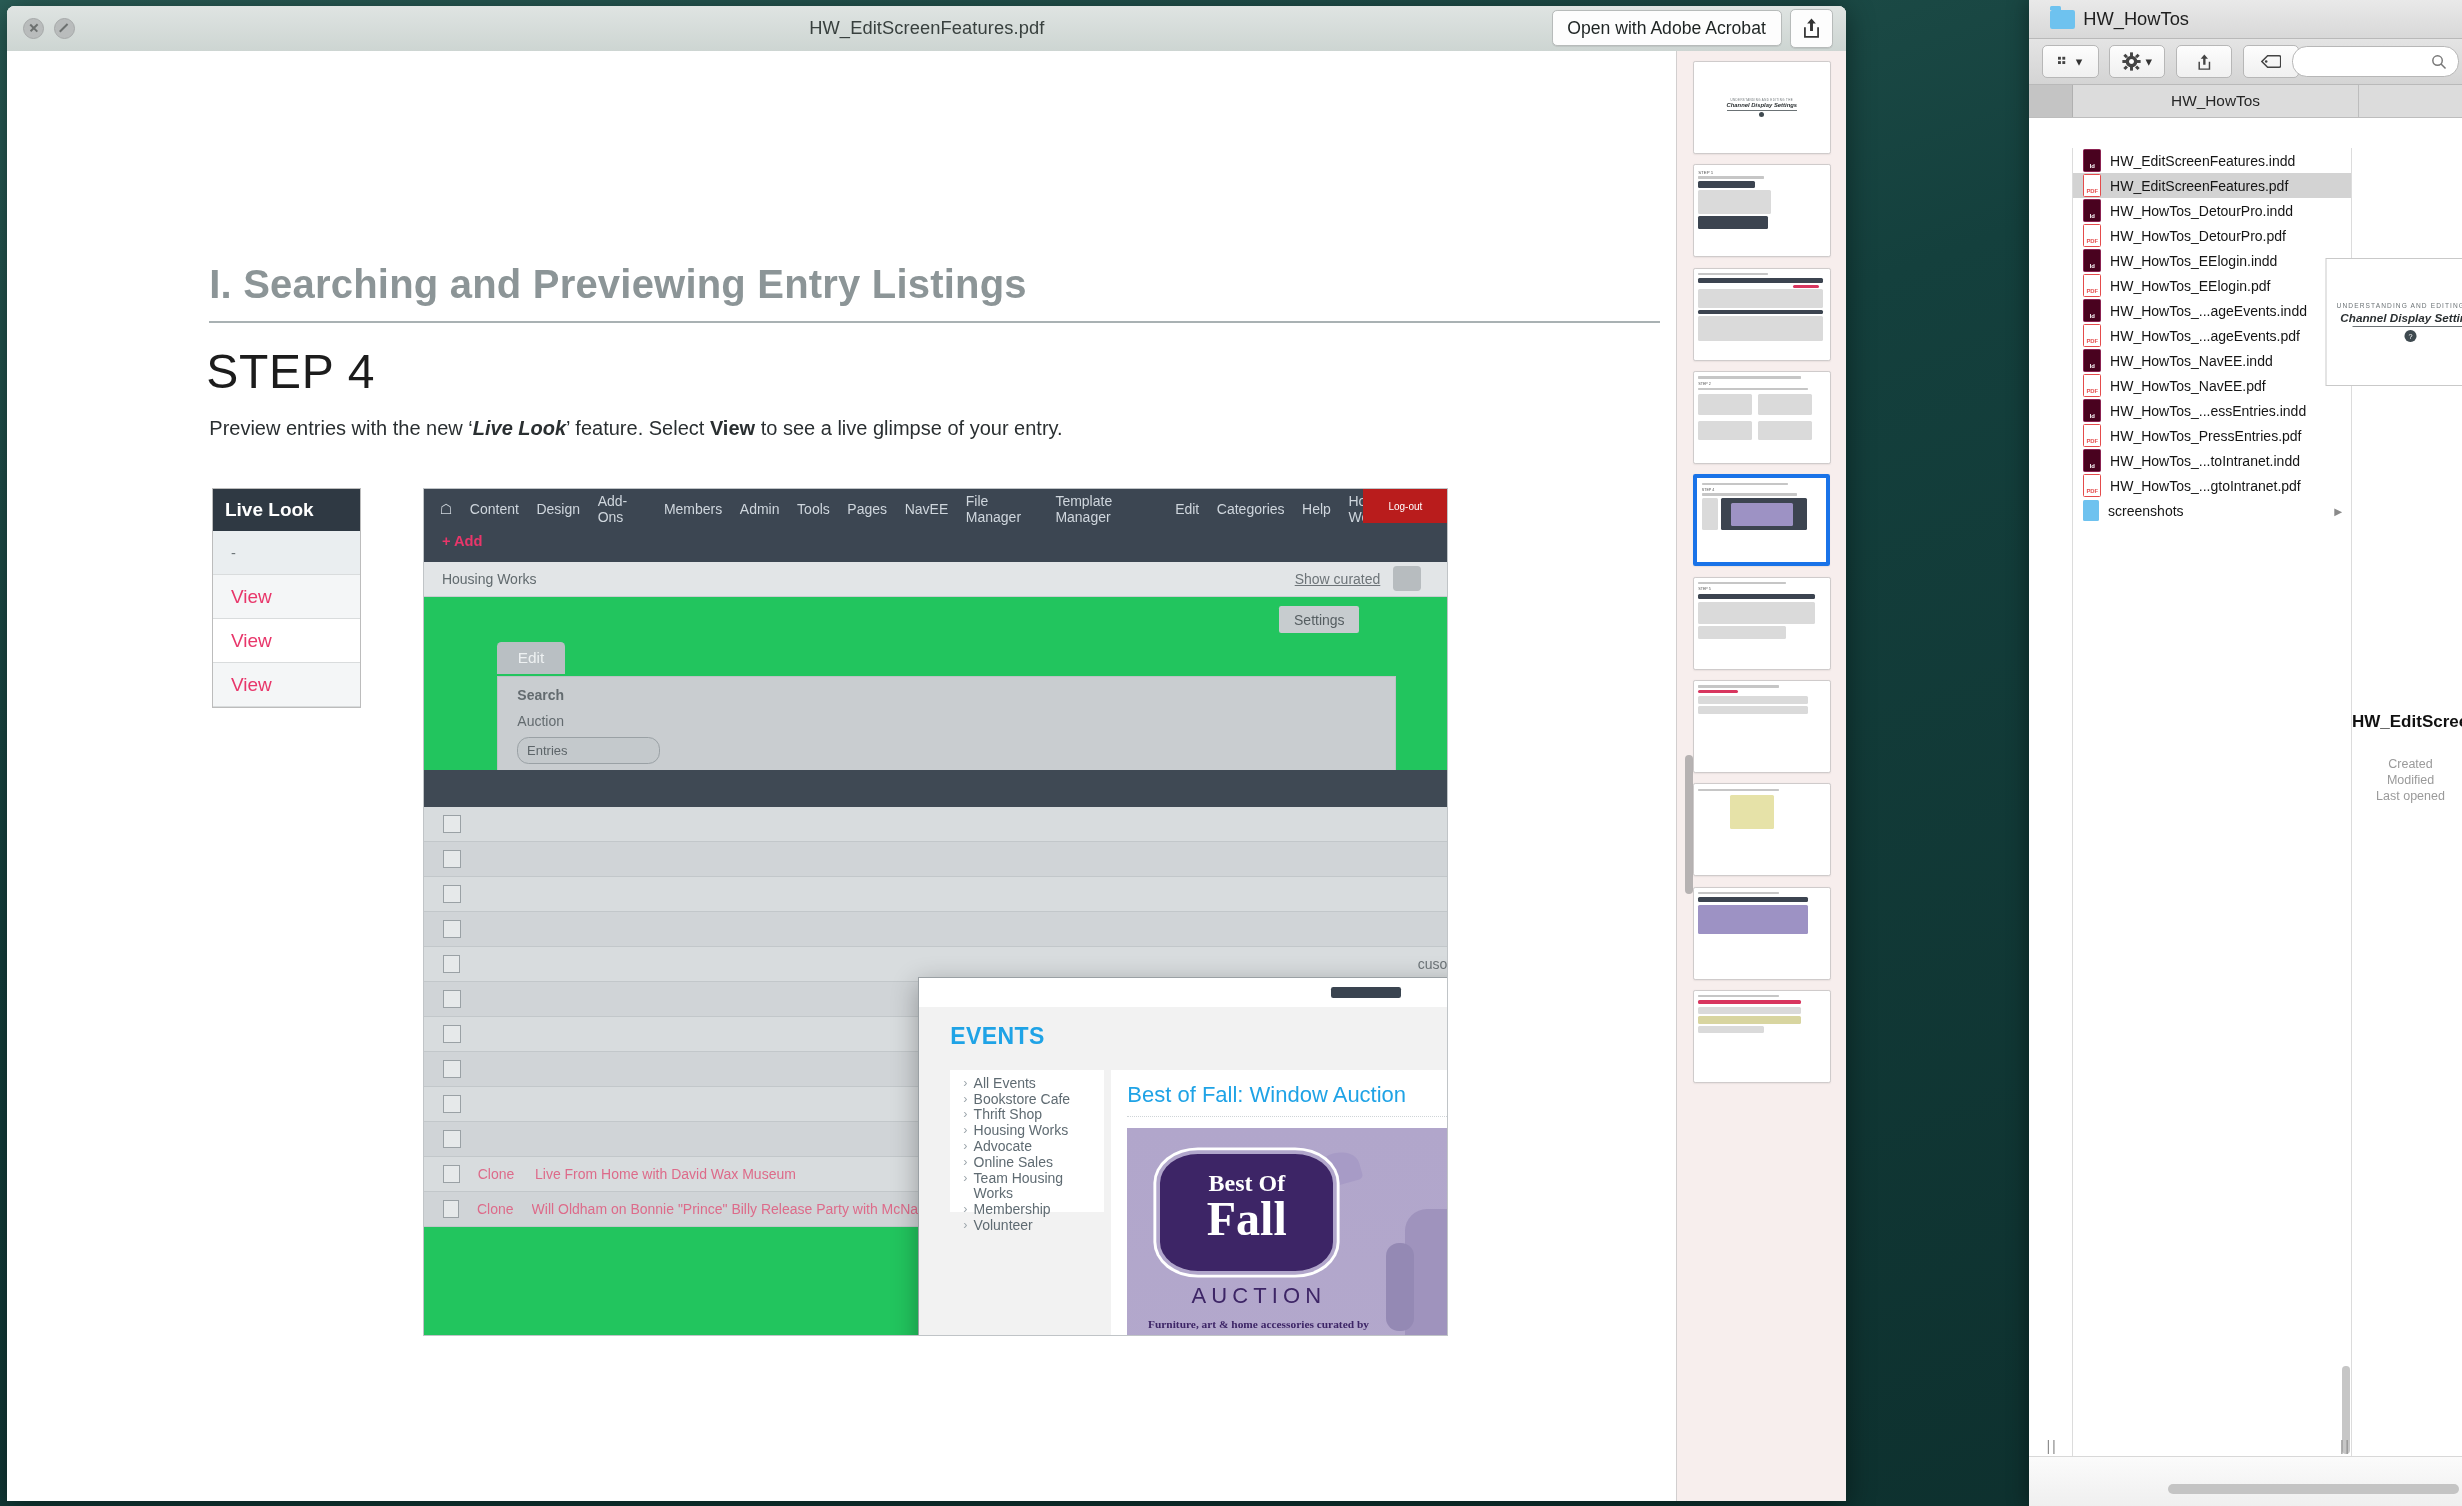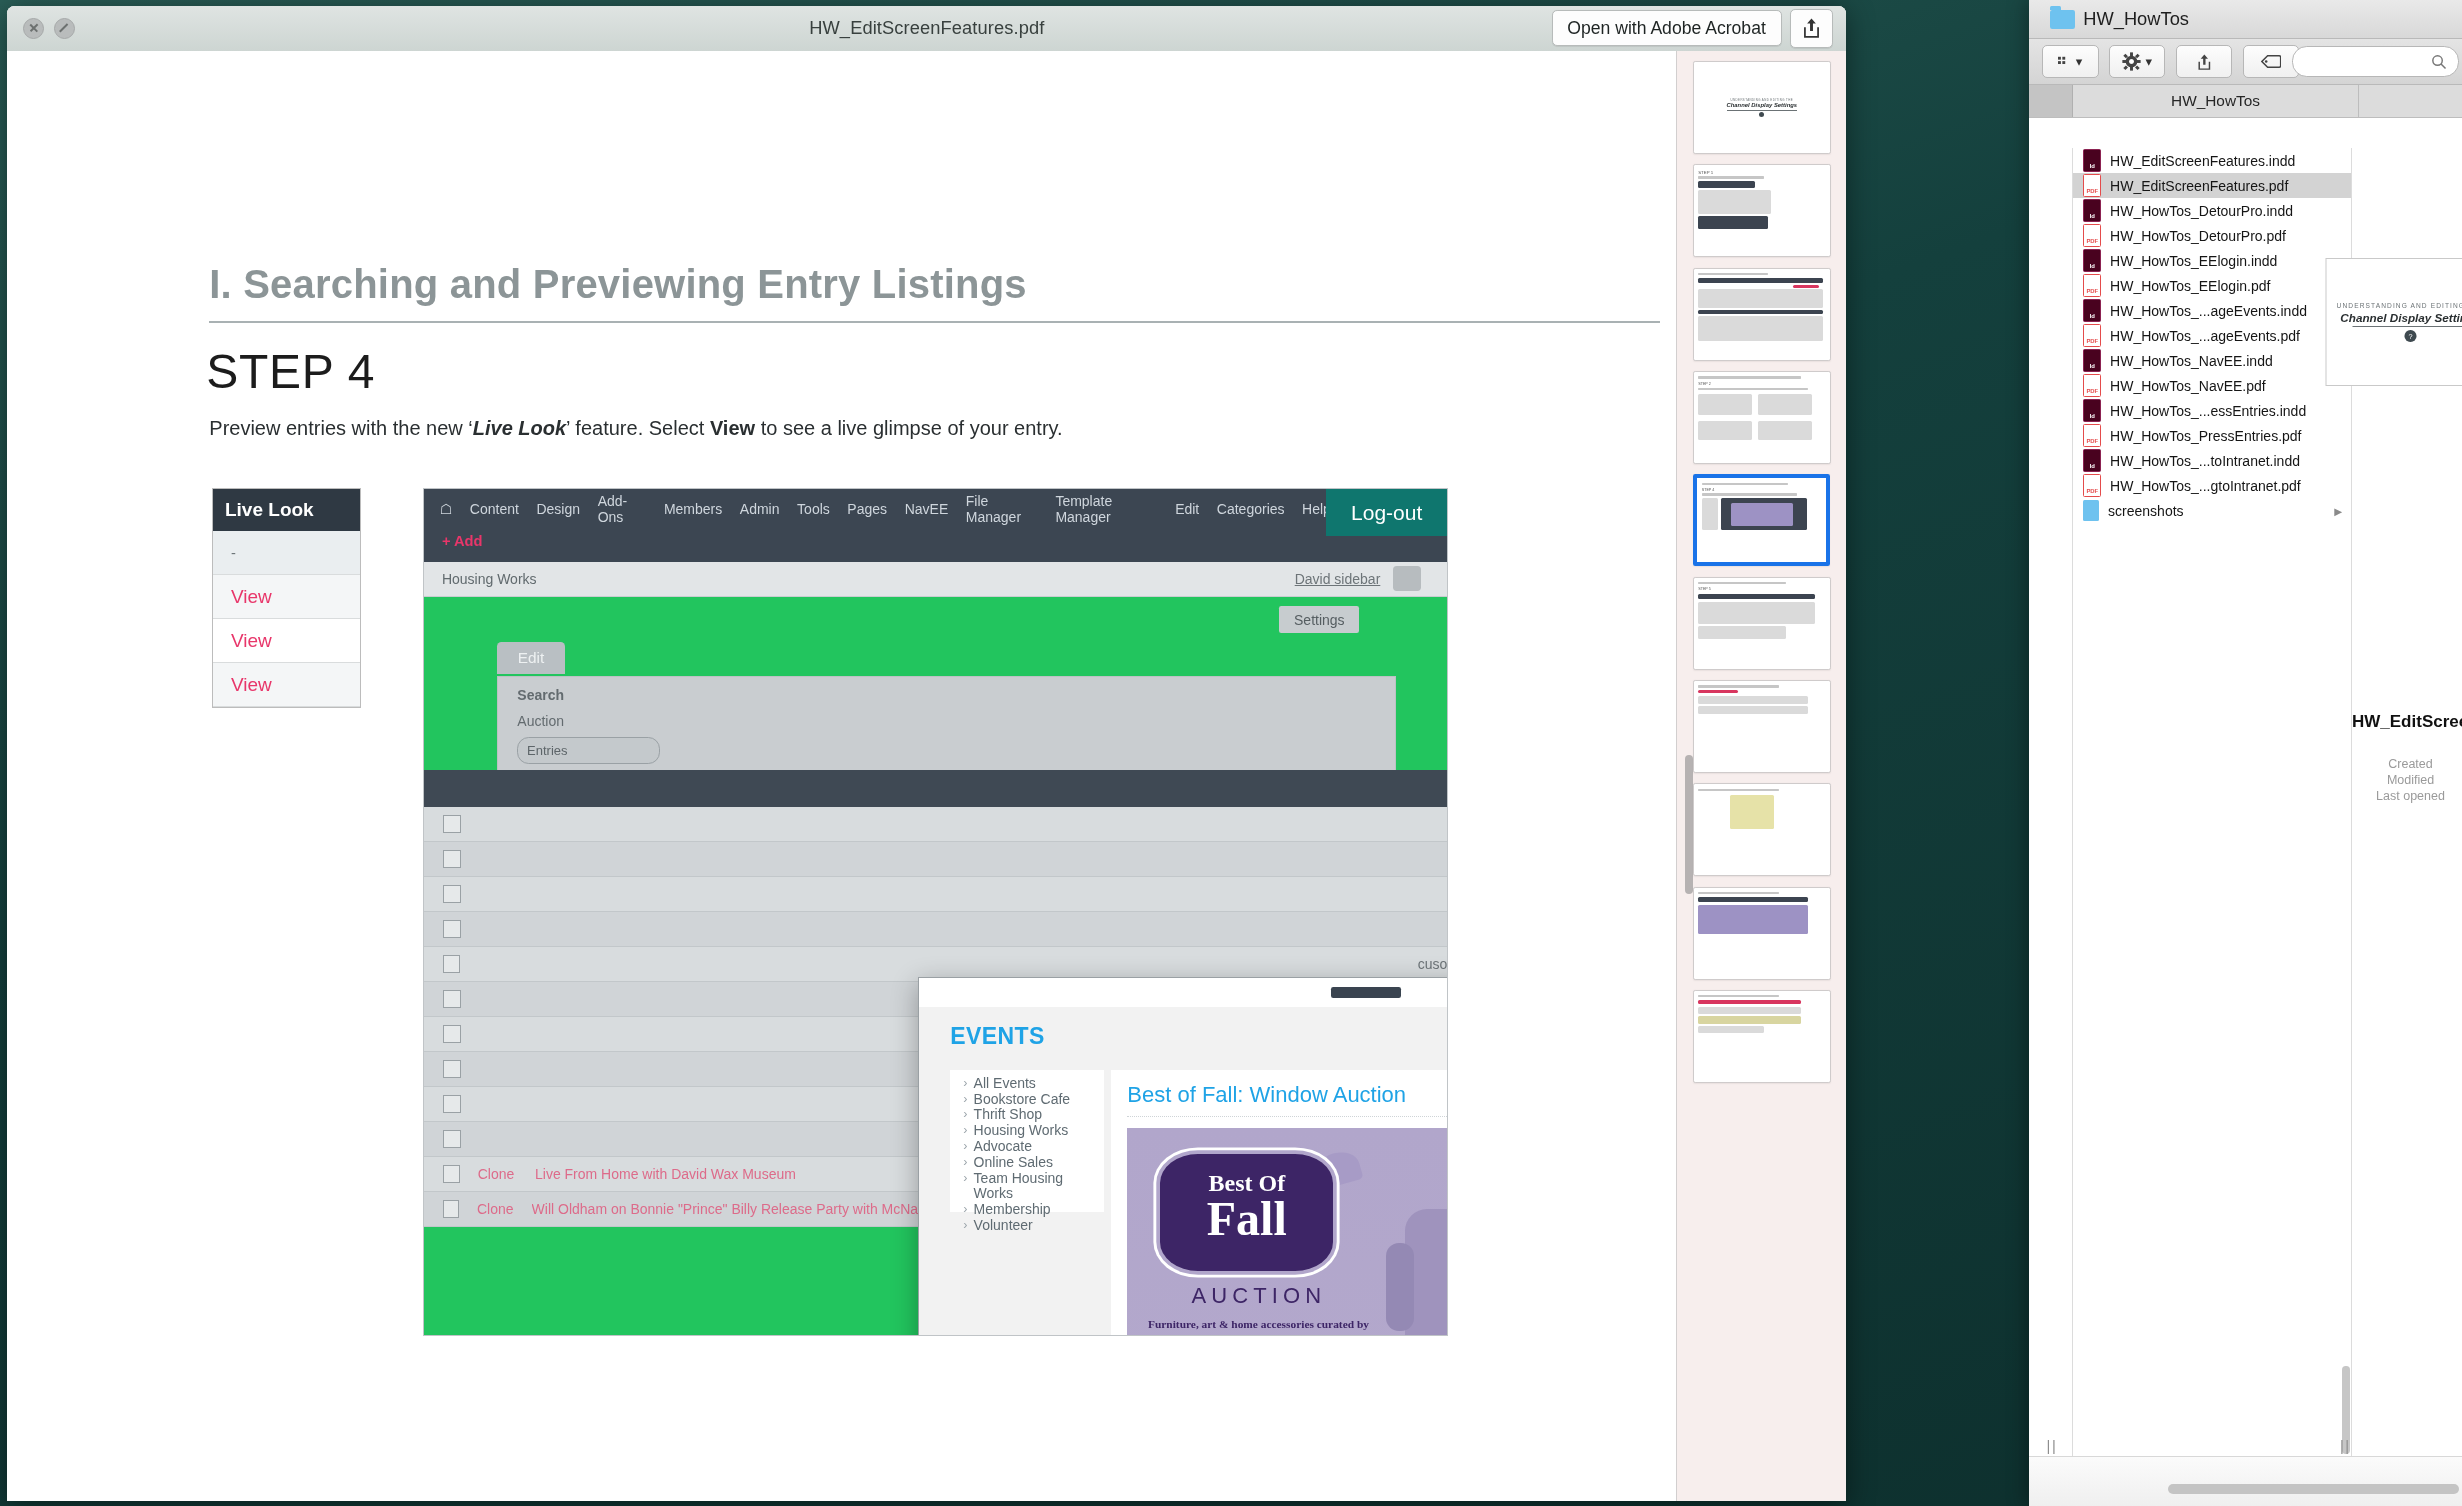--- a/index.html
+++ b/index.html
@@ -167,22 +167,22 @@
   .shot-nav .nv {
     color: #cfd6dd; font-size: 14px; padding: 4.4px 6.6px; border-radius: 2.2px;
   }
   .shot-subnav {
     height: 32px; background: #3c4652; position: relative;
   }
   .shot-addbtn {
     position: absolute; left: 17.6px; top: 2.9px; color: #e8366a; font-size: 14.7px; font-weight: bold;
   }
   .shot-logout {
-    position: absolute; right: 0; top: -41px; background: #0f766e; color: #fff;
-    font-size: 21px; padding: 11.7px 25px;
+    position: absolute; right: 0; top: -41px; background: #b91c1c; color: #fff;
+    font-size: 10px; padding: 11.7px 25px;
   }
   .shot-crumbbar {
     height: 34px; background: #e2e5e7; border-bottom: 0.7px solid #c9cdd0;
     display:flex; align-items:center; padding-left: 17.6px; color:#616a6e; font-size: 14px;
     position: relative;
   }
   .shot-crumbbar .showsb {
     position: absolute; right: 67px; color: #6d7478; text-decoration: underline; font-size: 14px;
   }
   .shot-crumbbar .sb-icon {
@@ -468,21 +468,21 @@
               <span class="nv">Categories</span>
               <span class="nv">Help</span>
               <span class="nv">Housing Works</span>
             </div>
             <div class="shot-subnav">
               <span class="shot-addbtn">+ Add</span>
               <span class="shot-logout">Log-out</span>
             </div>
             <div class="shot-crumbbar">
               <span>Housing Works</span>
-              <span class="showsb">David sidebar</span>
+              <span class="showsb">Show curated</span>
               <span class="sb-icon"></span>
             </div>
             <div class="shot-main">
               <div class="shot-settings">Settings</div>
               <div class="shot-tabrow">
                 <span class="shot-tab">Edit</span>
               </div>
               <div class="shot-panel">
                 <div class="shot-lbl">Search</div>
                 <div class="shot-lbl norm">Auction</div>

